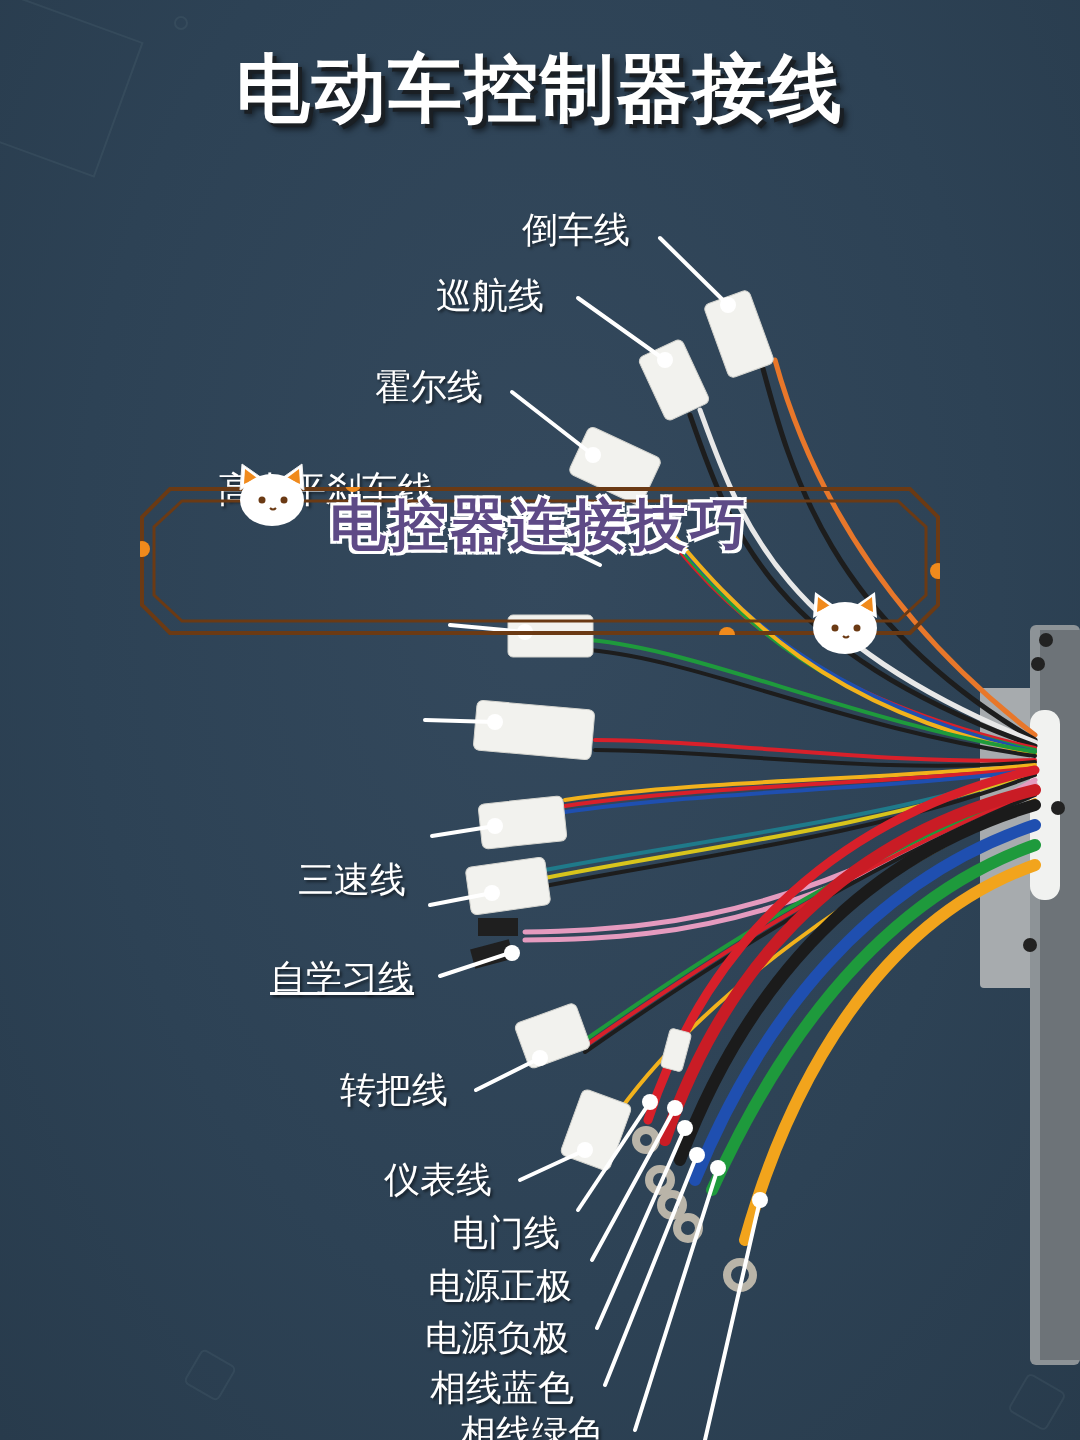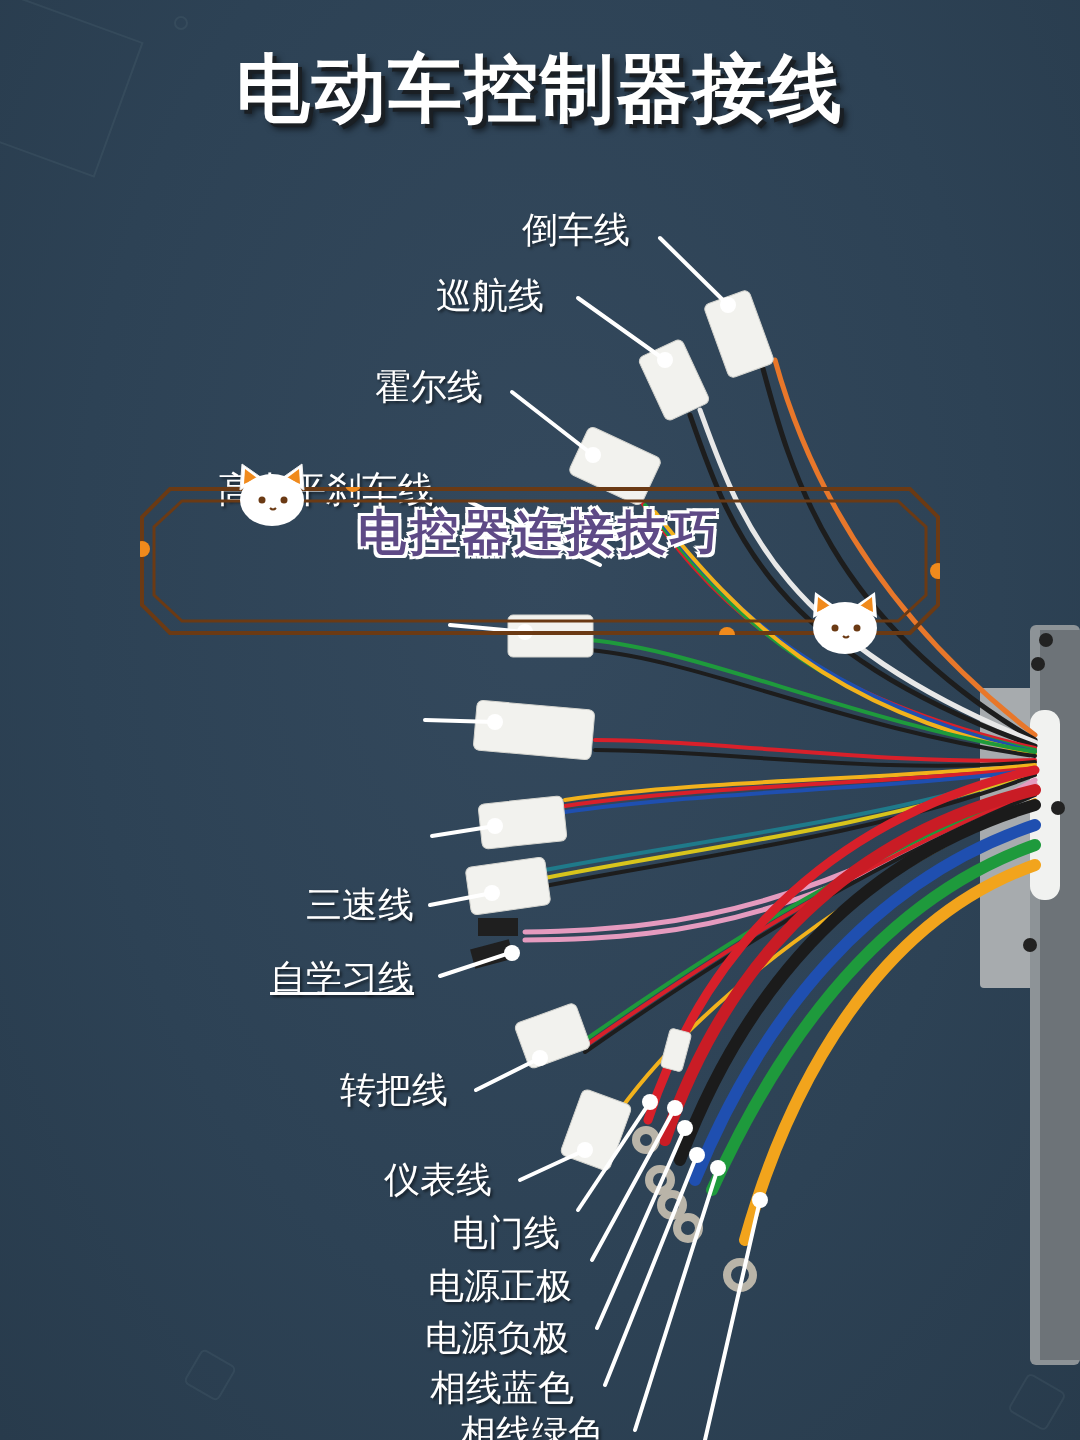--- a/index.html
+++ b/index.html
@@ -3,21 +3,21 @@
 <meta charset="utf-8">
 <style>
   html,body{margin:0;padding:0;}
   body{width:1080px;height:1440px;overflow:hidden;background:#2f4558;font-family:"DejaVu Sans","Liberation Sans",sans-serif;}
   .stage{position:relative;width:1080px;height:1440px;background:radial-gradient(ellipse at 50% 40%,#34495d 0%,#2d4255 60%,#283b4c 100%);}
   .deco{position:absolute;border:2px solid rgba(120,150,160,0.12);}
   .title{position:absolute;left:0;top:40px;width:1080px;text-align:center;font-size:74px;font-weight:bold;color:#fff;letter-spacing:2px;text-shadow:4px 4px 0 #1a1f24,6px 6px 6px rgba(0,0,0,.6);}
   svg.wires{position:absolute;left:0;top:0;}
   .label{position:absolute;color:#fff;font-size:36px;white-space:nowrap;text-shadow:2px 2px 3px rgba(0,0,0,.55);line-height:1;}
   .banner{position:absolute;left:140px;top:487px;width:800px;height:148px;}
-  .banner-text{position:absolute;left:0;top:501px;width:1080px;text-align:center;font-size:48px;font-weight:bold;color:#5e4a86;
+  .banner-text{position:absolute;left:0;top:488px;width:1080px;text-align:center;font-size:56px;font-weight:bold;color:#5e4a86;
     -webkit-text-stroke:3px #fff;paint-order:stroke fill;text-shadow:0 0 0 #fff,3px 3px 0 #fff,-3px -3px 0 #fff,3px -3px 0 #fff,-3px 3px 0 #fff;letter-spacing:4px;}
   .cat{position:absolute;}
 </style>
 </head>
 <body>
 
 <div class="stage">
 
   <div class="deco" style="left:-40px;top:10px;width:160px;height:140px;transform:rotate(20deg);"></div>
   <div class="deco" style="left:174px;top:16px;width:10px;height:10px;border-radius:50%;"></div>
@@ -136,21 +136,21 @@
       <circle cx="697" cy="1155" r="8"></circle>
       <circle cx="718" cy="1168" r="8"></circle>
       <circle cx="760" cy="1200" r="8"></circle>
     </g>
   </svg>
 
   <div class="label" style="left:522px;top:212px;">倒车线</div>
   <div class="label" style="left:436px;top:278px;">巡航线</div>
   <div class="label" style="left:375px;top:346px;margin-top:23px;">霍尔线</div>
   <div class="label" style="left:218px;top:472px;">高电平刹车线</div>
-  <div class="label" style="left:298px;top:887px;margin-left:8px;">三速线</div>
+  <div class="label" style="left:298px;top:862px;">三速线</div>
   <div class="label" style="left:270px;top:960px;text-decoration:underline;">自学习线</div>
   <div class="label" style="left:340px;top:1072px;">转把线</div>
   <div class="label" style="left:384px;top:1162px;">仪表线</div>
   <div class="label" style="left:452px;top:1215px;">电门线</div>
   <div class="label" style="left:428px;top:1268px;font-family:Liberation Serif, serif;">电源正极</div>
   <div class="label" style="left:425px;top:1320px;">电源负极</div>
   <div class="label" style="left:430px;top:1370px;">相线蓝色</div>
   <div class="label" style="left:460px;top:1415px;">相线绿色</div>
 
   <svg class="banner" viewBox="0 0 800 148">

